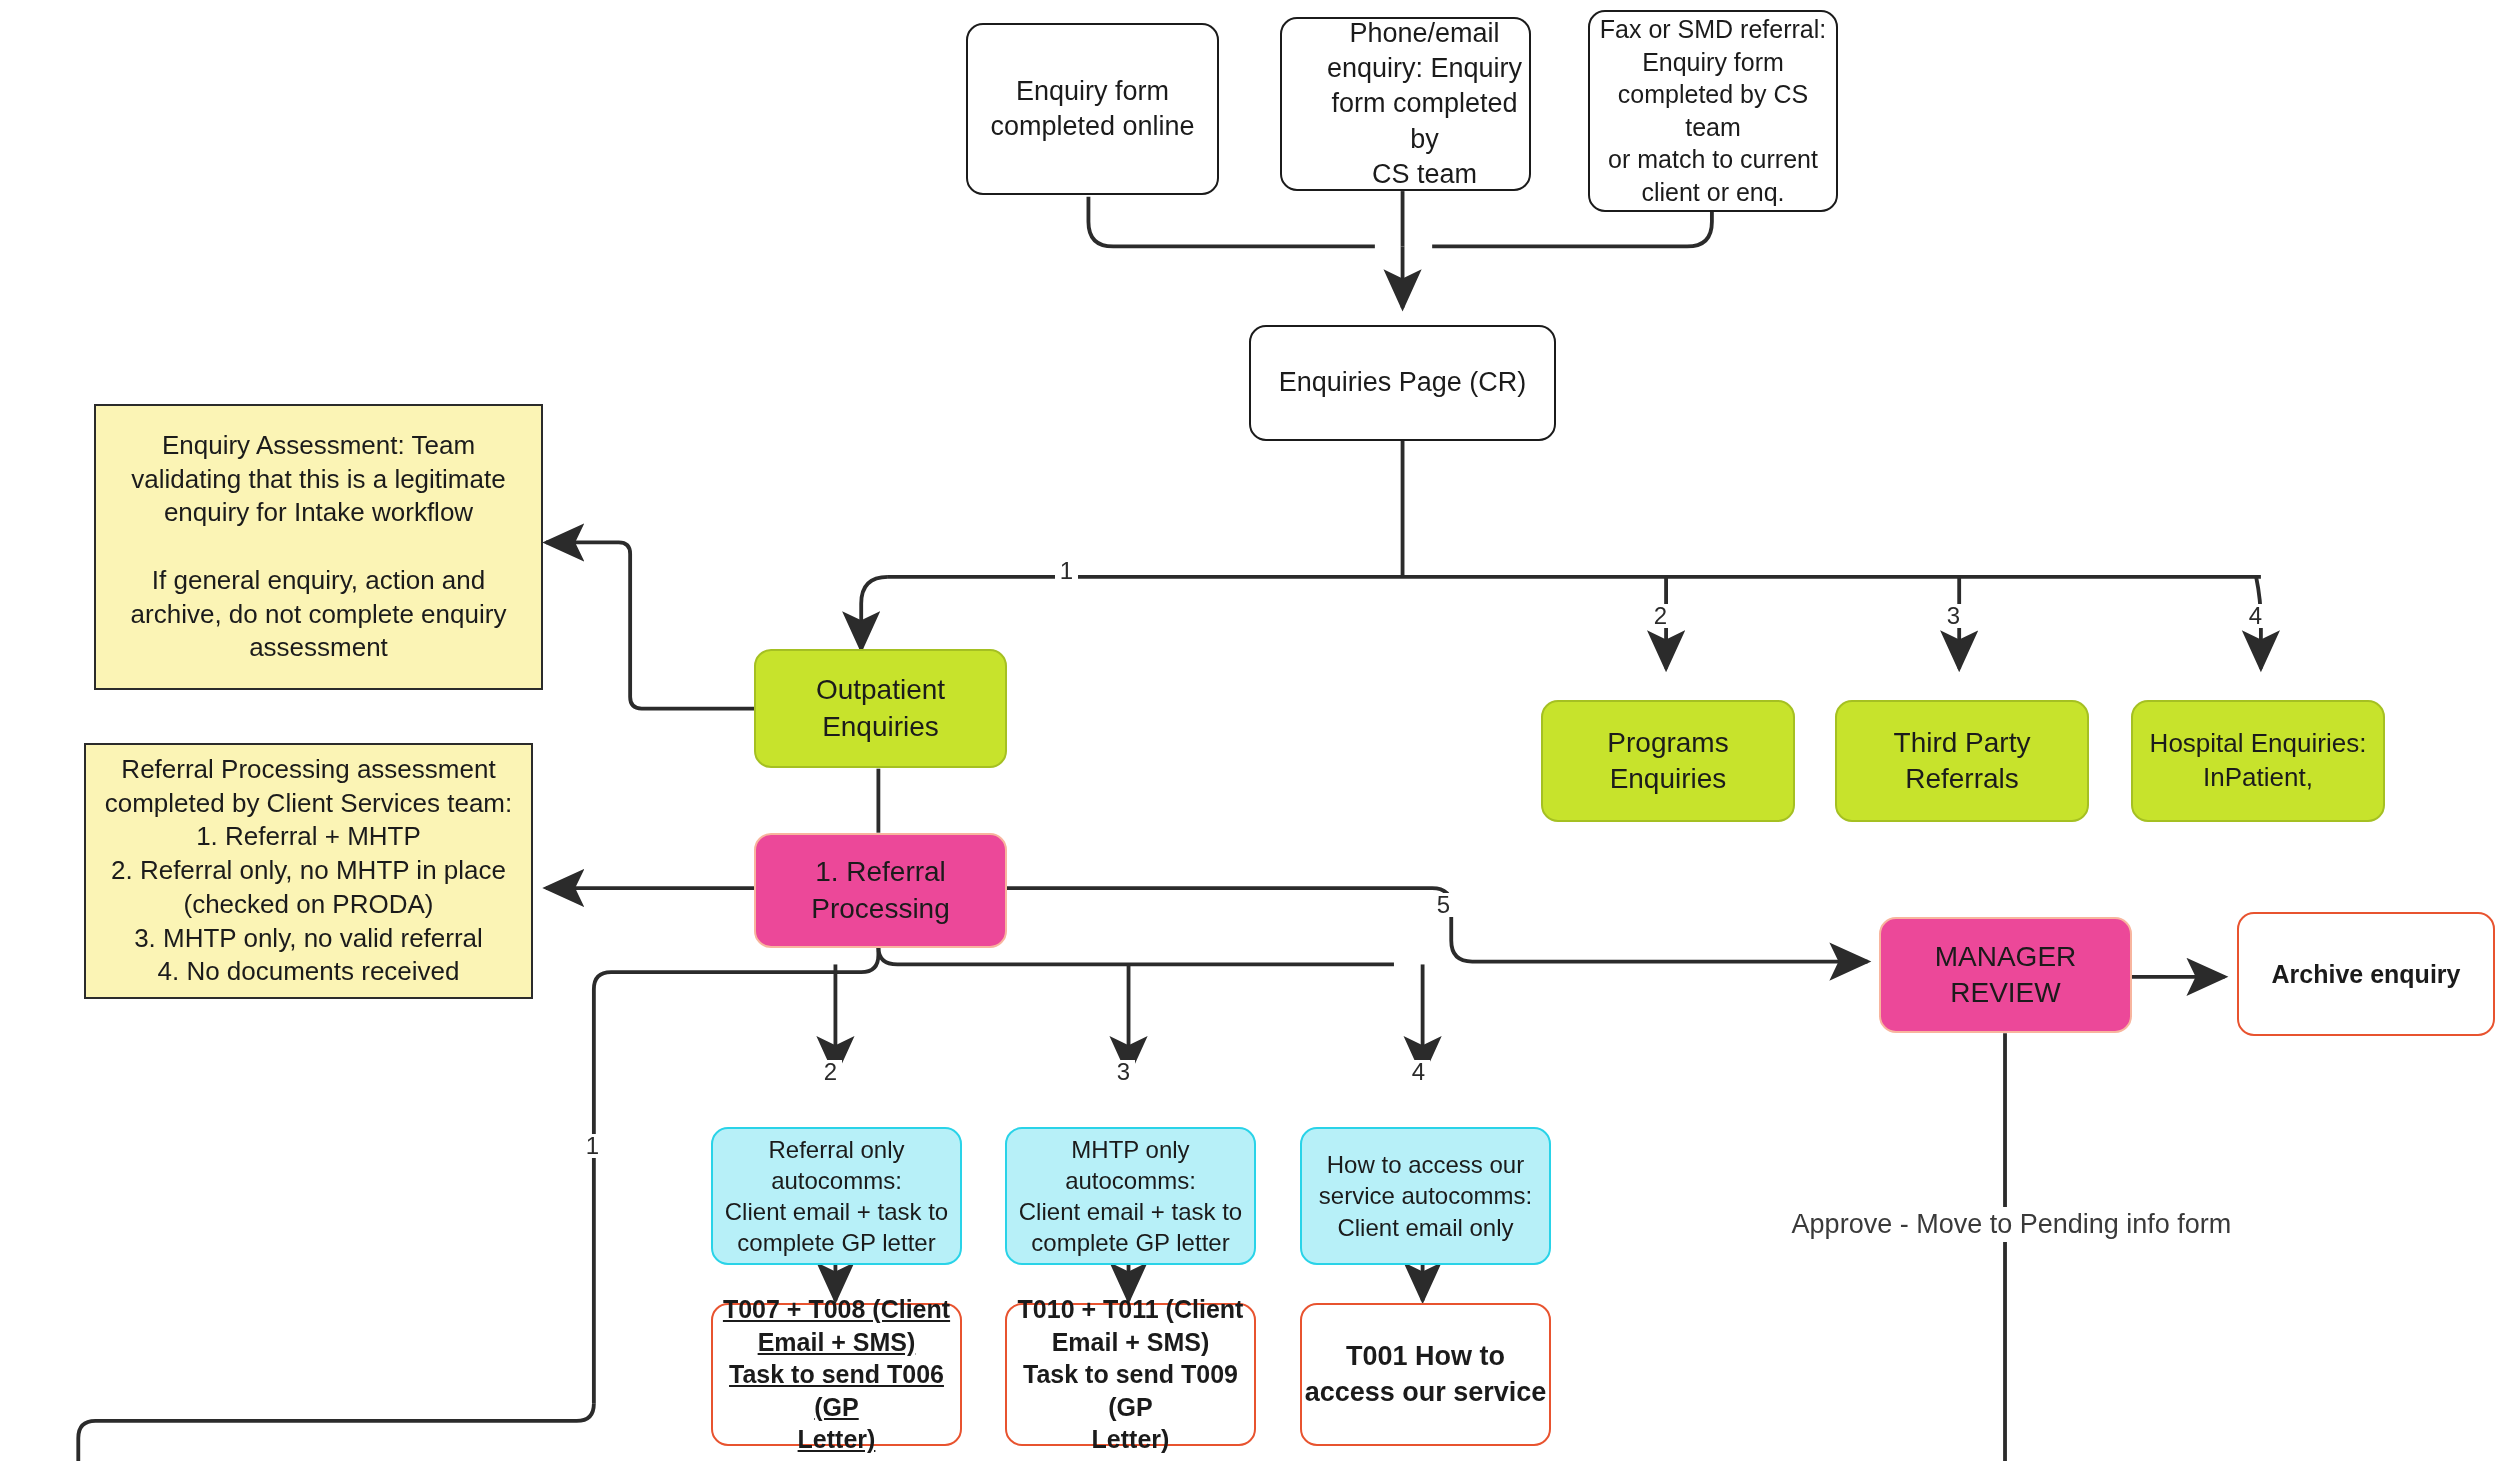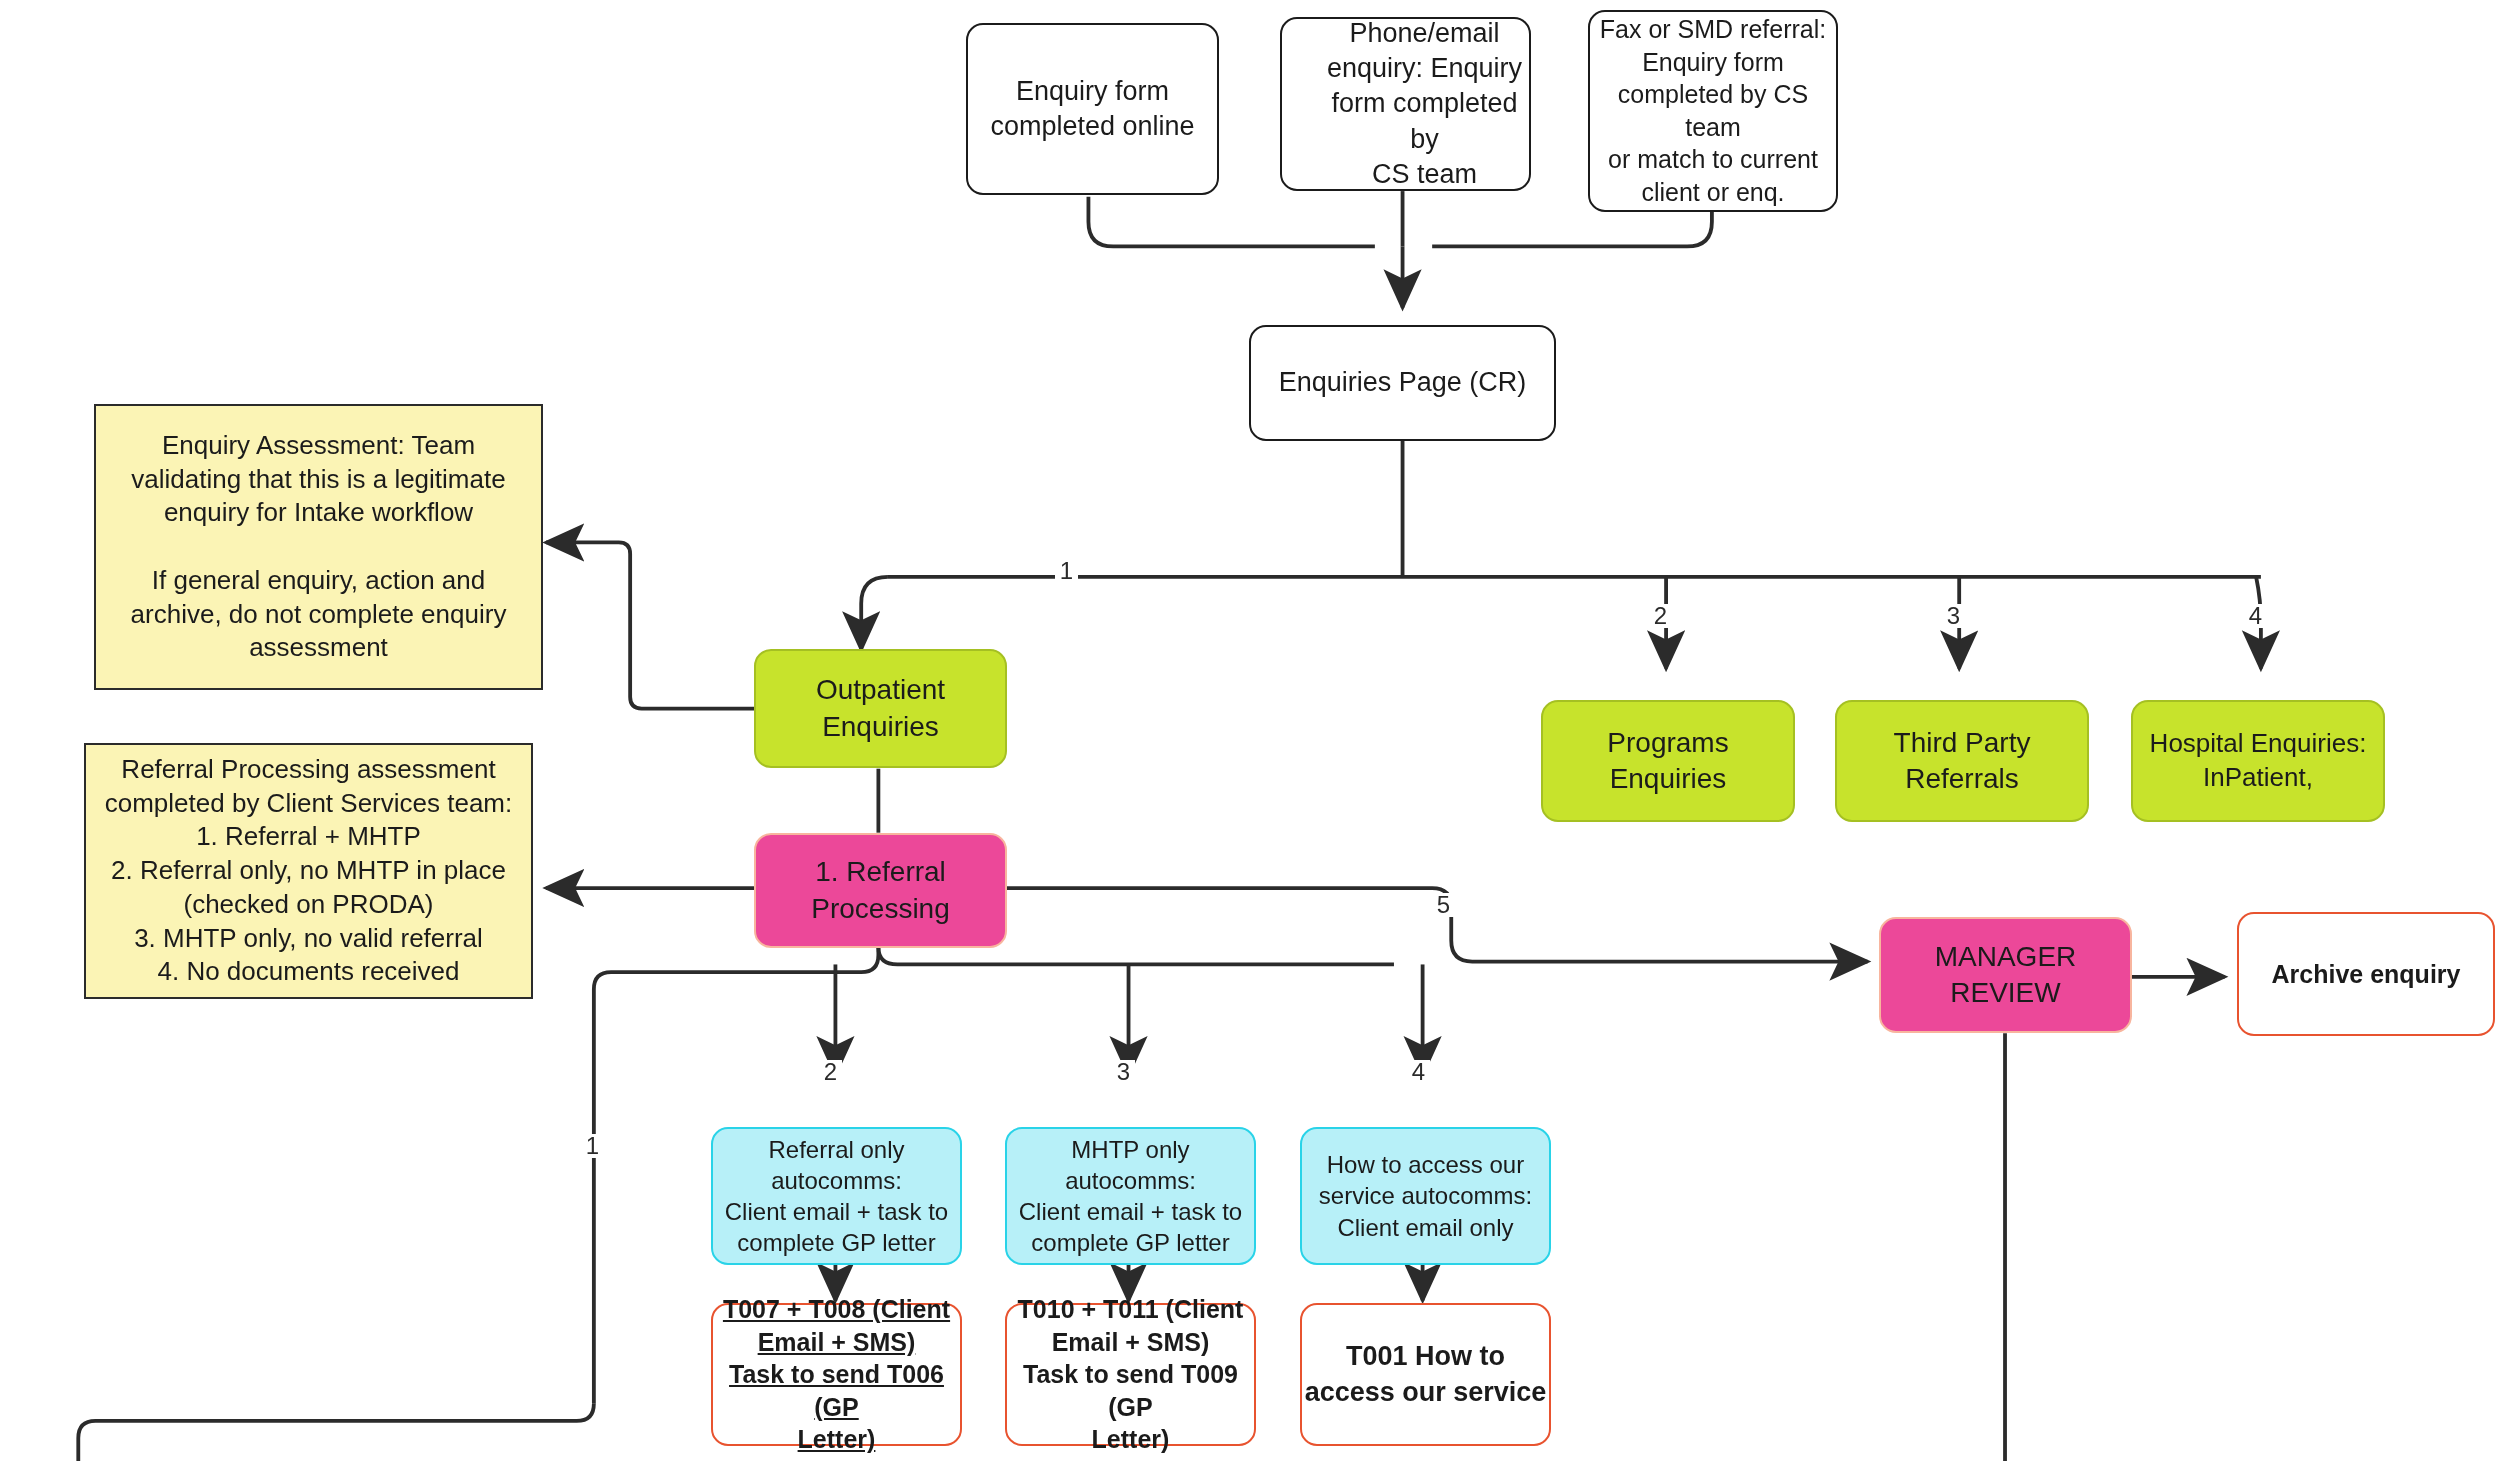--- a/index.html
+++ b/index.html
@@ -277,15 +277,16 @@
   <div class="edge-label" style="left:581px; top:1134px;">1</div>
 
   <div class="edge-label" style="left:819px; top:1060px;">2</div>
 
   <div class="edge-label" style="left:1112px; top:1060px;">3</div>
 
   <div class="edge-label" style="left:1407px; top:1060px;">4</div>
 
   <div class="edge-label" style="left:1432px; top:893px;">5</div>
 
+  <div class="edge-text" style="left:1784px; top:1207px;">Approve - Move to Pending info form</div>
 
 </div>
 
 
 </body></html>

